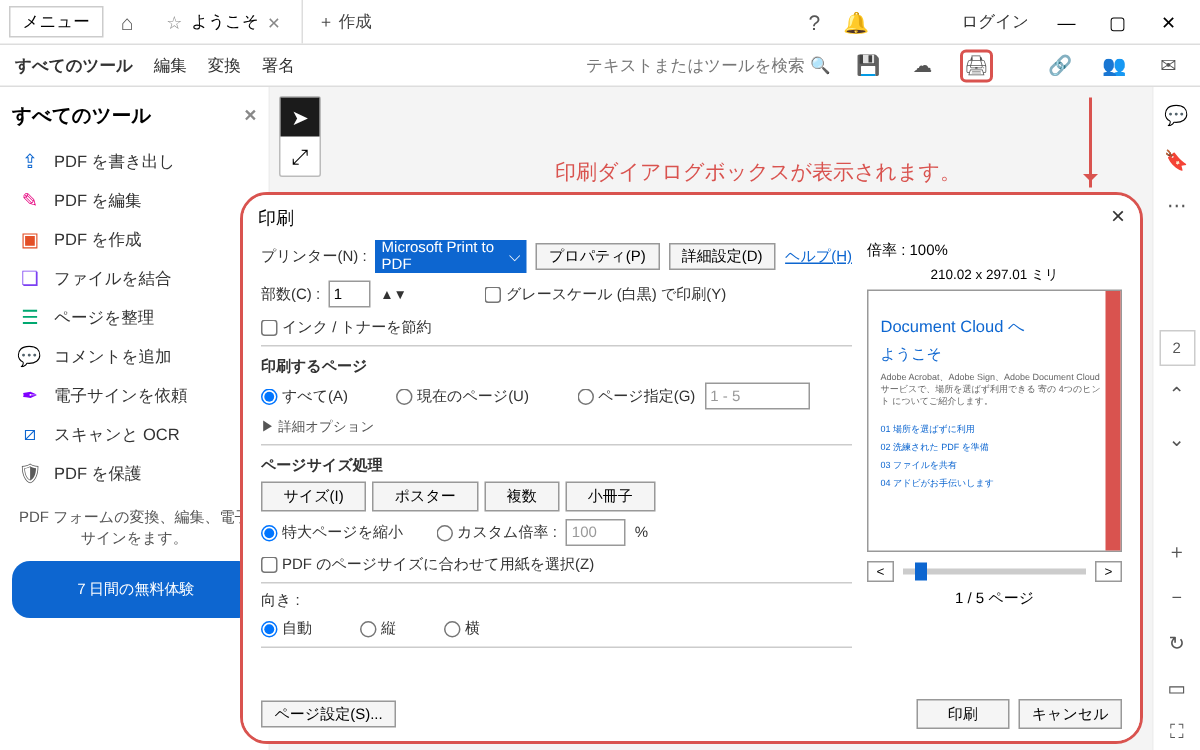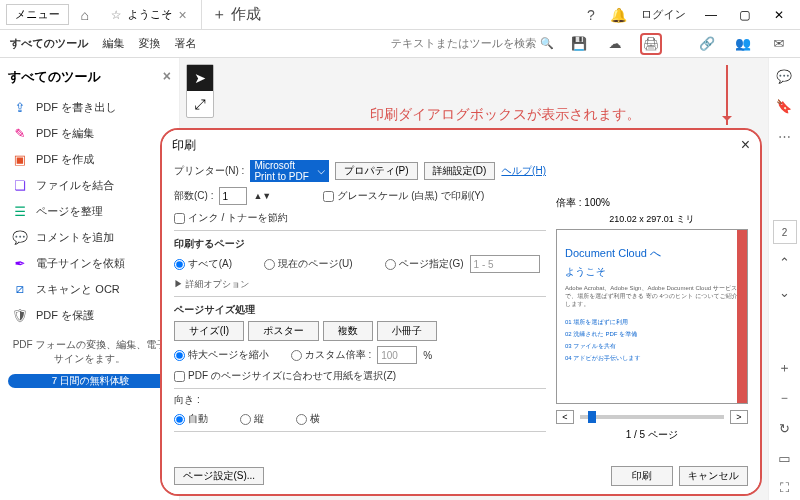--- a/index.html
+++ b/index.html
@@ -4,41 +4,41 @@
 <style>
 * { margin: 0; padding: 0; box-sizing: border-box; font-family: "Segoe UI", Meiryo, sans-serif; }
 body { background: #fff; width: 800px; height: 500px; overflow: hidden; position: relative; font-size: 11px; }
 
 .topbar { display: flex; align-items: center; height: 30px; border-bottom: 1px solid #ddd; padding: 0 6px; gap: 4px; justify-content: space-between; }
 .topbar .menu-btn { border: 1px solid #ccc; padding: 2px 8px; font-size: 11px; cursor: pointer; }
 .topbar .ico { width: 24px; height: 24px; display: flex; align-items: center; justify-content: center; font-size: 14px; color: #555; cursor: pointer; }
 .tab { display: flex; align-items: center; gap: 6px; padding: 0 10px; height: 100%; max-width: 160px; }
 .tab .star { color: #888; font-size: 12px; }
 .tab .close { color: #888; font-size: 14px; cursor: pointer; }
-.tab.new { border-left: 1px solid #ddd; font-size: 15px; color: #444; cursor: pointer; }
+.tab.new { border-left: 1px solid #ddd; font-size: 11px; color: #444; cursor: pointer; }
 .topbar .spacer { flex: 1; }
-.login-txt { font-size: 11px; color: #333; padding: 0 6px; }
+.login-txt { font-size: 11px; color: #333; padding: 0 6px; margin-left: 48px; }
 .winbtn { width: 30px; height: 24px; display: flex; align-items: center; justify-content: center; font-size: 12px; cursor: pointer; }
 
 .toolbar { display: flex; align-items: center; height: 28px; padding: 0 10px; gap: 14px; border-bottom: 1px solid #ddd; font-size: 11px; color: #333; }
 .toolbar .titem { cursor: pointer; }
 .toolbar .spacer { flex: 1; }
 .search { display: flex; align-items: center; gap: 4px; color: #777; font-size: 11px; }
 .tb-ico { width: 22px; height: 22px; display: flex; align-items: center; justify-content: center; color: #555; font-size: 13px; cursor: pointer; }
 .print-highlight { border: 2px solid #d9534f; border-radius: 4px; }
 
 .main { display: flex; height: calc(100% - 58px); position: relative; }
 
 .sidebar { width: 180px; padding: 10px 8px; border-right: 1px solid #eee; overflow: hidden; position: relative; }
 .sidebar h3 { font-size: 13px; font-weight: bold; margin-bottom: 8px; display: flex; justify-content: space-between; }
 .sidebar .close-sb { font-size: 14px; color: #888; cursor: pointer; }
 .tool-item { display: flex; align-items: center; gap: 8px; padding: 5px 4px; font-size: 11px; color: #333; cursor: pointer; }
 .tool-item .ti-icon { width: 16px; height: 16px; display: flex; align-items: center; justify-content: center; font-size: 13px; }
 .sb-foot { font-size: 10px; color: #555; margin-top: 10px; text-align: center; }
-.trial-btn { margin-top: 8px; background: #0d66d0; color: #fff; border-radius: 12px; padding: 0 10px; font-size: 10px; text-align: center; cursor: pointer; }
+.trial-btn { margin-top: 8px; background: #0d66d0; color: #fff; border-radius: 12px; padding: 12px 10px; font-size: 10px; text-align: center; cursor: pointer; }
 
 .doc-area { flex: 1; background: #f4f4f4; position: relative; }
 .doc-tools { position: absolute; left: 6px; top: 6px; width: 28px; background: #fff; border: 1px solid #bbb; border-radius: 2px; }
 .doc-tools .dt { height: 26px; display: flex; align-items: center; justify-content: center; font-size: 14px; cursor: pointer; }
 .doc-tools .dt.active { background: #1b1b1b; color: #fff; }
 
 .right-rail { width: 32px; border-left: 1px solid #eee; display: flex; flex-direction: column; align-items: center; padding-top: 6px; gap: 6px; }
 .right-rail .rr { width: 24px; height: 24px; display: flex; align-items: center; justify-content: center; color: #555; font-size: 13px; cursor: pointer; }
 .rr.page { border: 1px solid #ccc; font-size: 10px; }
 .rr-gap { flex: 1; }
@@ -46,21 +46,21 @@
 .callout { position: absolute; top: 106px; left: 370px; color: #d9534f; font-size: 14px; font-weight: 500; z-index: 5; }
 .callout-arrow { position: absolute; top: 65px; right: 72px; width: 2px; height: 60px; background: #d9534f; z-index: 5; }
 .callout-arrow:after { content: ''; position: absolute; bottom: -1px; left: -4px; border: 5px solid transparent; border-top-color: #d9534f; }
 
 .dialog-wrap { position: absolute; left: 160px; top: 128px; right: 38px; bottom: 4px; border: 2px solid #d9534f; border-radius: 18px; z-index: 10; overflow: hidden; }
 .dialog { width: 100%; height: 100%; background: #fff; display: flex; flex-direction: column; }
 .dlg-title { display: flex; justify-content: space-between; align-items: center; padding: 6px 10px; font-size: 12px; }
 .dlg-close { font-size: 16px; cursor: pointer; color: #333; }
 .dlg-body { flex: 1; display: flex; padding: 0 12px 6px; gap: 10px; overflow: hidden; }
 .dlg-left { flex: 1; overflow: hidden; font-size: 10px; color: #333; }
-.dlg-right { width: 192px; font-size: 10px; margin-top: 36px; }
+.dlg-right { width: 170px; font-size: 10px; }
 
 .row { display: flex; align-items: center; gap: 6px; margin-bottom: 5px; flex-wrap: wrap; }
 .lbl { font-size: 10px; color: #333; }
 .printer-sel { flex: 1; background: #0d66d0; color: #fff; padding: 0 4px; display: flex; align-items: center; justify-content: space-between; max-width: 200px; }
 .btn { border: 1px solid #999; background: #f5f5f5; padding: 1px 8px; font-size: 10px; cursor: pointer; }
 .num-input { width: 28px; height: 18px; border: 1px solid #999; font-size: 10px; padding: 0 2px; }
 .txt-input { height: 18px; border: 1px solid #999; font-size: 10px; padding: 0 3px; }
 .chk { display: flex; align-items: center; gap: 3px; font-size: 10px; }
 .chk input { width: 11px; height: 11px; }
 .rad { display: flex; align-items: center; gap: 3px; font-size: 10px; }

